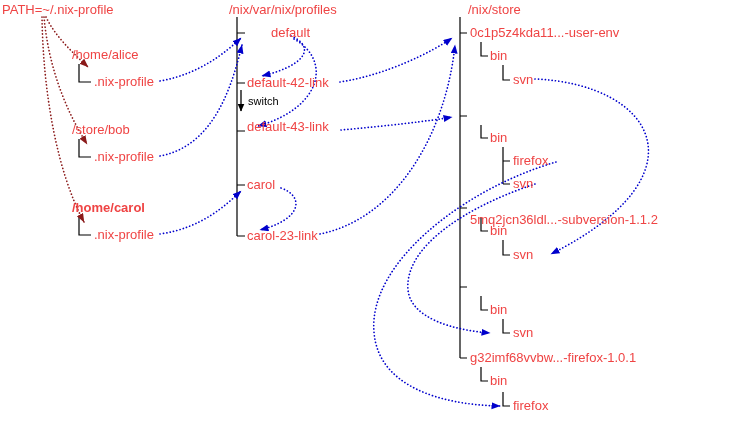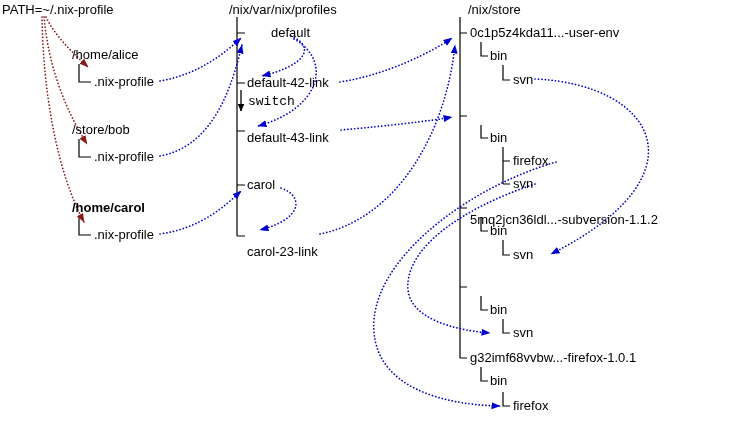--- a/index.html
+++ b/index.html
@@ -7,23 +7,23 @@
     position:relative;
     width:741px;height:428px;
     background:#ffffff;
     font-family:"Liberation Sans","DejaVu Sans",sans-serif;
     overflow:hidden;
   }
   #wires{position:absolute;left:0;top:0;width:741px;height:428px;}
   .lbl{
     position:absolute;
     font-size:13px;line-height:16px;
-    color:#000000;white-space:nowrap;
+    color:#ef4444;white-space:nowrap;
   }
-  .lbl.small{font-size:13px;line-height:11px;color:#000;font-family:Liberation Mono, monospace;}
+  .lbl.small{font-size:11px;line-height:11px;color:#000;}
 </style>
 </head>
 <body>
 
 <div id="canvas">
 
   <svg id="wires" width="741" height="428" viewBox="0 0 741 428">
     <defs>
       <marker id="mb" markerUnits="userSpaceOnUse" markerWidth="10" markerHeight="8" refX="8.5" refY="3.5" orient="auto">
         <path d="M0,0 L9,3.5 L0,7 z" fill="#0000cc"></path>
@@ -78,23 +78,23 @@
   <div class="lbl" style="left:72px;top:47px;">/home/alice</div>
   <div class="lbl" style="left:94px;top:74px;">.nix-profile</div>
   <div class="lbl" style="left:72px;top:122px;">/store/bob</div>
   <div class="lbl" style="left:94px;top:149px;">.nix-profile</div>
   <div class="lbl" style="left:72px;top:200px;font-weight:bold;">/home/carol</div>
   <div class="lbl" style="left:94px;top:227px;">.nix-profile</div>
 
   <div class="lbl" style="left:247px;top:25px;margin-left:24px;">default</div>
   <div class="lbl" style="left:247px;top:75px;">default-42-link</div>
   <div class="lbl small" style="left:248px;top:96px;">switch</div>
-  <div class="lbl" style="left:247px;top:130px;">default-43-link</div>
+  <div class="lbl" style="left:247px;top:119px;">default-43-link</div>
   <div class="lbl" style="left:247px;top:177px;">carol</div>
-  <div class="lbl" style="left:247px;top:244px;">carol-23-link</div>
+  <div class="lbl" style="left:247px;top:228px;">carol-23-link</div>
 
   <div class="lbl" style="left:470px;top:25px;">0c1p5z4kda11...-user-env</div>
   <div class="lbl" style="left:490px;top:48px;">bin</div>
   <div class="lbl" style="left:513px;top:72px;">svn</div>
 
   <div class="lbl" style="left:490px;top:130px;">bin</div>
   <div class="lbl" style="left:513px;top:153px;">firefox</div>
   <div class="lbl" style="left:513px;top:176px;">svn</div>
 
   <div class="lbl" style="left:470px;top:200px;margin-top:12px;">5mq2jcn36ldl...-subversion-1.1.2</div>

